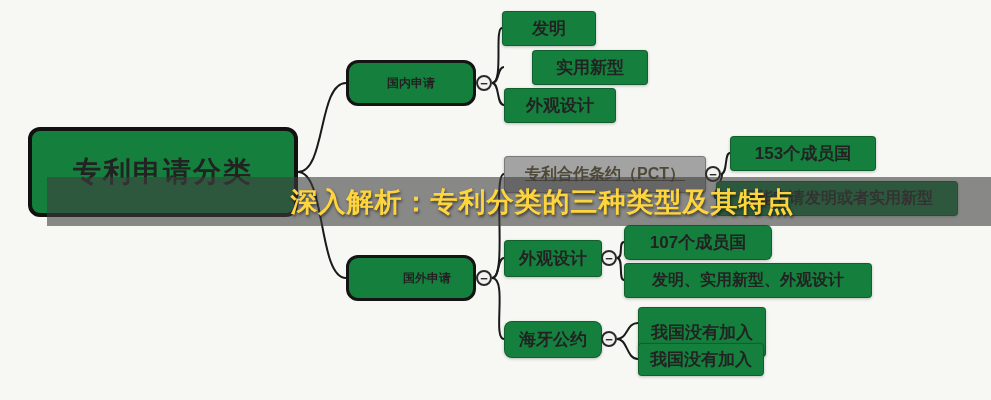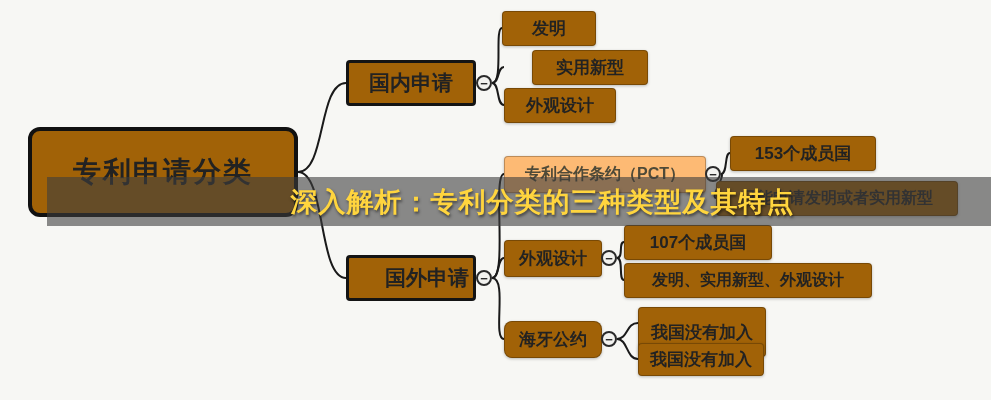--- a/index.html
+++ b/index.html
@@ -4,30 +4,30 @@
 <style>
   html,body { margin:0; padding:0; }
   .canvas {
     position:relative; width:991px; height:400px;
     background:#f7f7f4; overflow:hidden;
     font-family:"Liberation Sans","DejaVu Sans",sans-serif;
   }
   svg.links { position:absolute; left:0; top:0; z-index:1; }
   .node {
     position:absolute; display:flex; align-items:center; justify-content:center;
-    background:#a16207; color:#222; font-weight:bold; box-sizing:border-box;
+    background:#15803d; color:#222; font-weight:bold; box-sizing:border-box;
     text-align:center; z-index:2; white-space:nowrap;
   }
   .leaf {
     border:1px solid rgba(0,0,0,0.25); border-radius:4px;
     font-size:17px; box-shadow:0 1px 3px rgba(0,0,0,0.25);
   }
-  .branch { border:3px solid #141414; border-radius:4px; font-size:21px; }
+  .branch { border:3px solid #141414; border-radius:12px; font-size:12px; }
   .root  { border:4px solid #111; border-radius:12px; font-size:28px; letter-spacing:2px; }
-  .muted { background:#fdba74; color:#4f4a38; }
+  .muted { background:#a3a3a3; color:#4f4a38;text-decoration:underline; }
   .small { font-size:16px; }
   .toggle {
     position:absolute; width:16px; height:16px; border-radius:50%;
     background:#f2f2ef; border:2px solid #2a2a2a; color:#2a2a2a;
     font-size:13px; line-height:11px; display:flex; align-items:center; justify-content:center;
     box-sizing:border-box; cursor:pointer; z-index:5; font-weight:bold;
   }
   .banner {
     position:absolute; left:0; top:177px; width:991px; height:49px;
     background:rgba(62,62,62,0.6); z-index:10;
@@ -74,21 +74,21 @@
   <div class="node branch" style="left:346px; top:255px; width:130px; height:46px;padding-left:32px;">国外申请</div>
   <div class="toggle" style="left:476px; top:270px;">−</div>
 
   <div class="node leaf muted small" style="left:504px; top:156px; width:202px; height:37px;">专利合作条约（PCT）</div>
   <div class="toggle" style="left:705px; top:166px;">−</div>
   <div class="node leaf" style="left:730px; top:136px; width:146px; height:35px;">153个成员国</div>
   <div class="node leaf small" style="left:716px; top:181px; width:242px; height:35px;">只能申请发明或者实用新型</div>
 
   <div class="node leaf" style="left:504px; top:240px; width:98px; height:37px;">外观设计</div>
   <div class="toggle" style="left:601px; top:250px;">−</div>
-  <div class="node leaf" style="left:624px; top:225px; width:148px; height:35px;">107个成员国</div>
+  <div class="node leaf" style="left:624px; top:225px; width:148px; height:35px;border-radius:6px;">107个成员国</div>
   <div class="node leaf small" style="left:624px; top:263px; width:248px; height:35px;">发明、实用新型、外观设计</div>
 
   <div class="node leaf" style="left:504px; top:321px; width:98px; height:37px;border-radius:8px;">海牙公约</div>
   <div class="toggle" style="left:601px; top:331px;">−</div>
   <div class="node leaf" style="left:638px; top:307px; width:128px; height:50px;">我国没有加入</div>
   <div class="node leaf" style="left:638px; top:343px; width:126px; height:33px;">我国没有加入</div>
 
   <div class="banner">
     <span class="banner-title">深入解析：专利分类的三种类型及其特点</span>
   </div>

